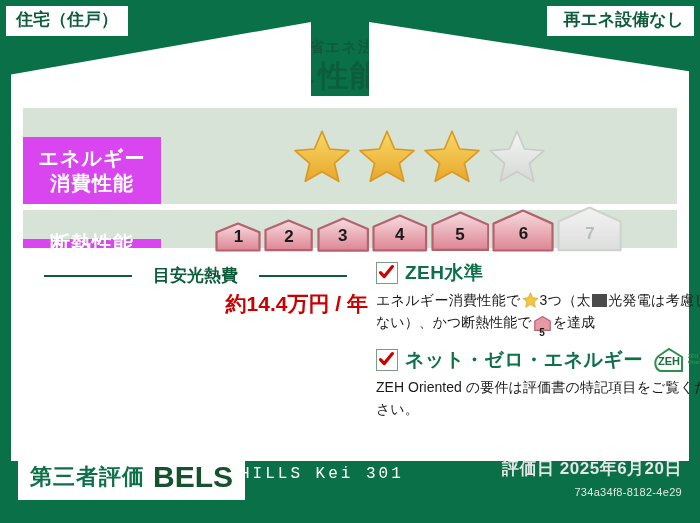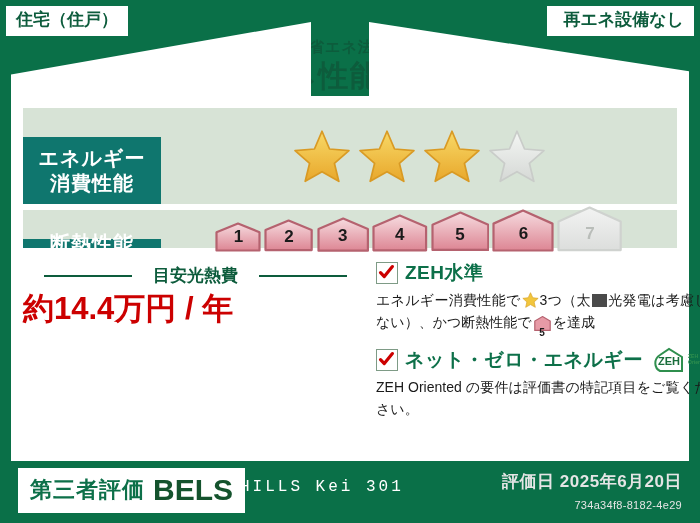--- a/index.html
+++ b/index.html
@@ -41,21 +41,21 @@
     position:absolute;right:11px;top:22px;width:320px;height:82px;
     background:#ffffff;
     clip-path:polygon(0 100%,0 0,100% 60%,100% 100%);
   }
 
   
   .rating-row{
     display:flex;align-items:stretch;background:#d7e3d6;margin:0 0 6px 0;
   }
   .row-label{
-    background:#0f766e;color:#ffffff;font-weight:bold;
+    background:#d946ef;color:#ffffff;font-weight:bold;
     display:flex;flex-direction:column;justify-content:center;align-items:center;
     width:138px;flex:0 0 138px;text-align:center;line-height:1.25;
     font-size:20px;letter-spacing:1px;margin-top:29px;
   }
   .row-label.two-line span{display:block;}
   .row-body{flex:1;display:flex;align-items:center;justify-content:center;}
 
   
   .stars{display:flex;gap:9px;align-items:center;}
   .star{width:56px;height:54px;display:block;}
@@ -76,21 +76,21 @@
   
   .lower{display:flex;padding:0 0 0 0;}
   .col-left{width:345px;flex:0 0 345px;}
   .col-right{flex:1;padding-left:8px;}
 
   
   .cost-head{display:flex;align-items:center;justify-content:center;gap:21px;margin-top:10px;}
   .cost-head .rule{height:2px;background:#0d5c3c;flex:1;max-width:88px;}
   .cost-head .txt{color:#0d5c3c;font-weight:bold;font-size:17px;white-space:nowrap;}
   .cost-value{
-    text-align:left;color:#cc0000;font-weight:bold;font-size:31px;
+    text-align:right;color:#cc0000;font-weight:bold;font-size:21px;
     margin-top:5px;letter-spacing:0px;line-height:1.1;
   }
   .cost-note{
     margin-top:11px;color:#222222;font-size:13.5px;line-height:1.62;
     text-align:justify;padding:0 6px 0 8px;
   }
 
   
   .check-block{margin-top:6px;}
   .check-head{display:flex;align-items:center;gap:7px;}
@@ -107,21 +107,21 @@
   .inline-house{display:inline-block;vertical-align:-4px;margin:0 2px;position:relative;}
   .inline-house .n{
     position:absolute;left:0;right:0;bottom:0px;text-align:center;
     font-size:10px;font-weight:bold;color:#1a1a1a;line-height:1;
   }
   .redact{display:inline-block;width:15px;height:13px;background:#4a4a4a;vertical-align:-2px;margin:0 1px;}
   .zeh-logo{display:inline-flex;align-items:center;gap:2px;vertical-align:-6px;margin-left:2px;}
   .zeh-sub{font-size:5px;color:#2f8f4e;line-height:1.15;font-weight:bold;}
 
   
-  .footer{position:absolute;left:0;right:0;bottom:3px;height:62px;}
+  .footer{position:absolute;left:0;right:0;bottom:16px;height:62px;}
   .bels-box{
     position:absolute;left:18px;top:10px;background:#ffffff;
     padding:5px 12px 6px 12px;display:flex;align-items:center;gap:8px;
   }
   .bels-jp{color:#0d7049;font-weight:bold;font-size:22px;letter-spacing:1px;}
   .bels-en{color:#14532d;font-weight:bold;font-size:30px;letter-spacing:0px;font-family:"Liberation Sans",sans-serif;}
   .bldg-name{
     position:absolute;left:240px;top:20px;color:#ffffff;
     font-family:"Liberation Mono","DejaVu Sans Mono",monospace;
     font-size:16px;letter-spacing:3px;white-space:nowrap;

